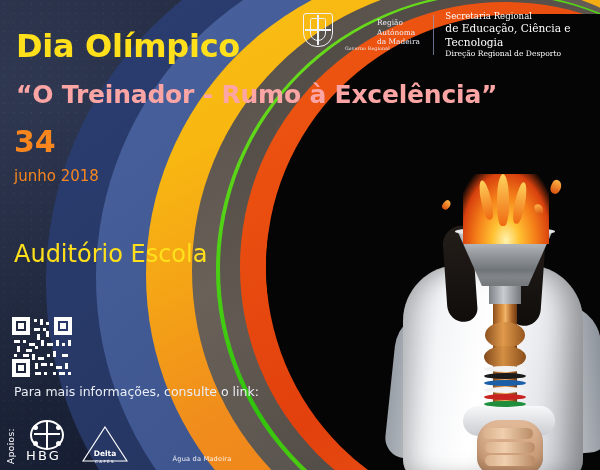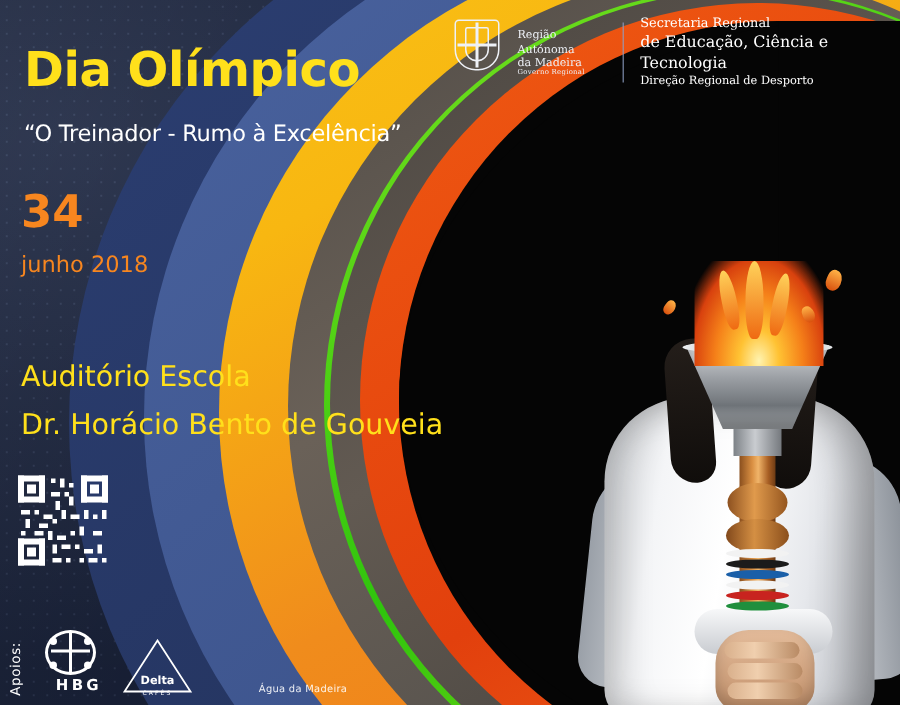--- a/index.html
+++ b/index.html
@@ -75,61 +75,61 @@
   .spark{position:absolute;background:linear-gradient(180deg,#ffb347,#d9510e);border-radius:40% 60% 50% 50%;}
   .handshape{position:absolute;left:92px;top:250px;width:66px;height:54px;border-radius:22px 22px 16px 16px;
     background:linear-gradient(180deg,#e3bb9a,#c2906a);box-shadow:inset 0 -6px 10px rgba(0,0,0,.2);}
   .finger{position:absolute;height:11px;width:50px;border-radius:7px;
     background:linear-gradient(90deg,#d9b08c,#f0cfae 40%,#b98b65);}
   .cuff{position:absolute;left:78px;top:236px;width:92px;height:30px;border-radius:16px;
     background:linear-gradient(180deg,#f7f8f9,#c9ccd1);}
 
   
   .title{position:absolute;left:16px;top:27px;font-size:32px;font-weight:bold;color:#ffe01b;letter-spacing:-.3px;}
-  .subtitle{position:absolute;left:16px;top:80px;font-size:15px;font-weight:normal;color:#ffffff;letter-spacing:-.2px;}
+  .subtitle{position:absolute;left:16px;top:80px;font-size:25px;font-weight:bold;color:#fca5a5;letter-spacing:-.2px;}
   .daynum{position:absolute;left:14px;top:124px;font-size:30px;font-weight:bold;color:#f7861f;}
   .month{position:absolute;left:14px;top:167px;font-size:15px;color:#f7861f;}
   .time{position:absolute;left:14px;top:196px;font-size:16px;color:#f7861f;}
-  .venue1{position:absolute;left:14px;top:240px;font-size:19px;color:#ffe01b;}
+  .venue1{position:absolute;left:14px;top:240px;font-size:24px;color:#ffe01b;}
   .venue2{position:absolute;left:14px;top:272px;font-size:19px;color:#ffe01b;}
   .linktext{position:absolute;left:14px;top:384px;font-size:12.5px;color:#e9edf5;}
 
   
   .qr{position:absolute;left:12px;top:317px;width:60px;height:60px;}
   .qr i{position:absolute;background:#ffffff;display:block;}
 
   
   .hdr{position:absolute;left:300px;top:8px;width:292px;height:54px;display:flex;align-items:center;gap:9px;}
   .crest{width:36px;height:44px;position:relative;flex:0 0 auto;}
   .crest .sh{position:absolute;left:3px;top:0;width:30px;height:34px;border:1.6px solid #eef1f7;
     border-radius:3px 3px 14px 14px;}
   .crest .sh:after{content:"";position:absolute;left:6px;top:4px;right:6px;bottom:5px;
     border:1.2px solid #eef1f7;border-radius:2px 2px 10px 10px;}
   .crest .bar-h{position:absolute;left:5px;top:16px;width:26px;height:1.6px;background:#eef1f7;}
   .crest .bar-v{position:absolute;left:17px;top:2px;width:1.6px;height:30px;background:#eef1f7;}
   .ram-txt{font-size:7.4px;color:#eef1f7;line-height:1.25;font-family:"DejaVu Serif","Liberation Serif",serif;}
-  .ram-txt .l1{font-size:7.4px;}
+  .ram-txt .l1{font-size:7.4px;margin-left:32px;}
   .ram-txt .l3{font-size:4.6px;letter-spacing:.2px;}
   .vdiv{width:1px;height:40px;background:#8fa0c4;opacity:.7;flex:0 0 auto;margin:0 2px;}
   .sec{font-family:"DejaVu Serif","Liberation Serif",serif;color:#ffffff;line-height:1.28;}
   .sec .s1{font-size:8.6px;}
   .sec .s2{font-size:10.6px;}
   .sec .s3{font-size:7.6px;}
 
   
   .sponsors{position:absolute;left:0;bottom:0;width:300px;height:56px;}
   .apoios{position:absolute;left:6px;bottom:6px;font-size:9px;color:#ffffff;
     writing-mode:vertical-rl;transform:rotate(180deg);letter-spacing:.4px;}
   .hbg{position:absolute;left:26px;bottom:8px;width:42px;height:42px;}
   .hbg .ring1{position:absolute;left:4px;top:0;width:34px;height:30px;border:2px solid #fff;border-radius:50%;}
   .hbg .cross-v{position:absolute;left:20px;top:2px;width:2px;height:26px;background:#fff;}
   .hbg .cross-h{position:absolute;left:8px;top:13px;width:26px;height:2px;background:#fff;}
   .hbg .d{position:absolute;width:5px;height:5px;border-radius:50%;background:#fff;}
-  .hbg .lab{position:absolute;left:0;bottom:-1px;width:42px;text-align:right;font-size:10px;
-    color:#fff;letter-spacing:2.2px;font-weight:bold;}
+  .hbg .lab{position:absolute;left:0;bottom:-1px;width:42px;text-align:left;font-size:13px;
+    color:#fff;letter-spacing:2.2px;font-weight:normal;}
   .delta{position:absolute;left:82px;bottom:4px;width:46px;height:40px;}
   .delta svg{position:absolute;left:0;top:0;}
   .delta .dl{position:absolute;left:0;bottom:8px;width:46px;text-align:center;font-size:7.5px;color:#fff;font-weight:bold;}
   .delta .dl2{position:absolute;left:0;bottom:2px;width:46px;text-align:center;font-size:4px;color:#fff;letter-spacing:1.4px;}
   .atl{position:absolute;left:138px;bottom:7px;width:128px;}
   .atl .n{font-size:25px;font-weight:bold;color:#ffffff;letter-spacing:-.6px;line-height:1;}
   .atl .s{font-size:6.6px;color:#ffffff;text-align:center;margin-top:2px;letter-spacing:.2px;opacity:.9;}
 </style>
 </head>
 <body>
@@ -197,21 +197,21 @@
     <span class="spark" style="left:166px;top:10px;width:10px;height:14px;transform:rotate(24deg);"></span>
     <span class="spark" style="left:150px;top:34px;width:8px;height:11px;transform:rotate(-18deg);"></span>
     <span class="spark" style="left:58px;top:30px;width:7px;height:10px;transform:rotate(40deg);"></span>
   </div>
 
   <div class="title">Dia Olímpico</div>
   <div class="subtitle">“O Treinador - Rumo à Excelência”</div>
   <div class="daynum">34</div>
   <div class="month">junho 2018</div>
   <div class="venue1">Auditório Escola</div>
-  <div class="venue2">Dr. Horácio Bento de Gouveia</div>
+  <div class="linktext">Para mais informações, consulte o link:</div>
 
   <div class="qr">
     <i style="left:0px;top:0px;width:18px;height:4px;"></i>
     <i style="left:0px;top:0px;width:4px;height:18px;"></i>
     <i style="left:14px;top:0px;width:4px;height:18px;"></i>
     <i style="left:0px;top:14px;width:18px;height:4px;"></i>
     <i style="left:6px;top:6px;width:6px;height:6px;"></i>
     <i style="left:42px;top:0px;width:18px;height:4px;"></i>
     <i style="left:42px;top:0px;width:4px;height:18px;"></i>
     <i style="left:56px;top:0px;width:4px;height:18px;"></i>

